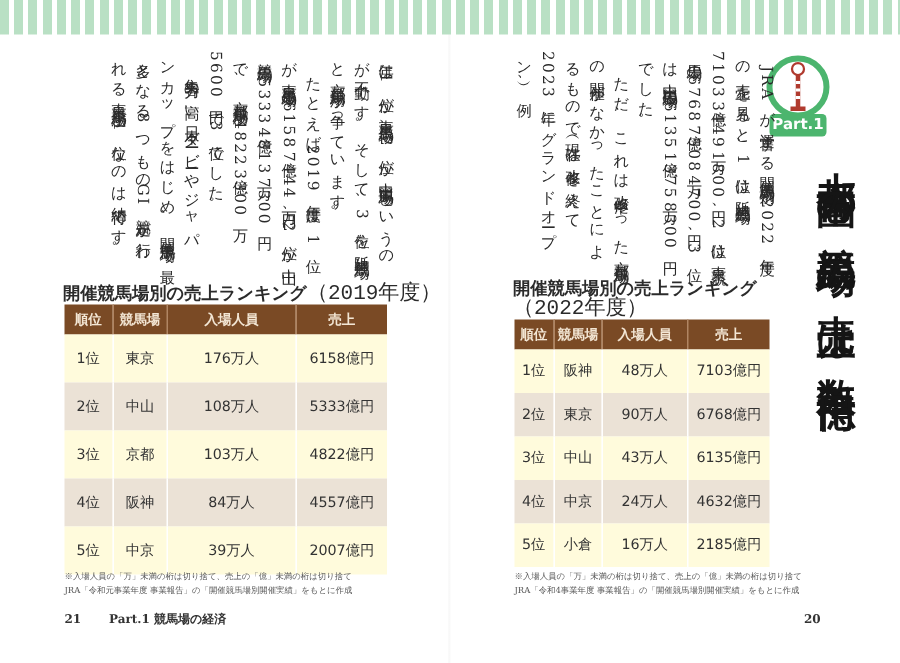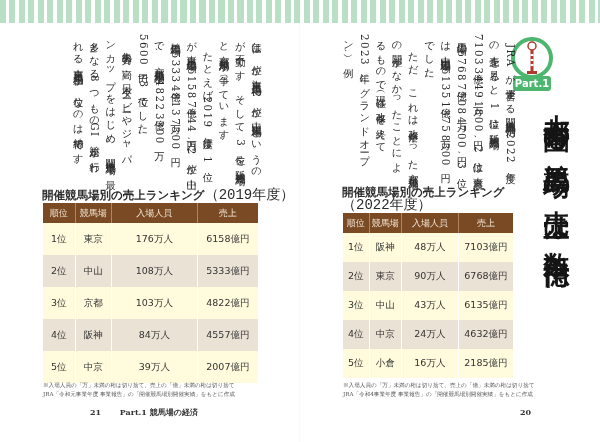--- a/index.html
+++ b/index.html
@@ -11,21 +11,21 @@
     background:linear-gradient(90deg, rgba(0,0,0,0.04), rgba(0,0,0,0)); }
   .vtext { position:absolute; writing-mode:vertical-rl; font-size:10.2px; line-height:16.2px;
     letter-spacing:1.5px; color:#2a2a2a; font-family:"DejaVu Serif", serif; }
   .vtext p { margin:0; }
   .title-v { position:absolute; writing-mode:vertical-rl; font-family:"DejaVu Sans", sans-serif;
     font-weight:bold; font-size:26px; letter-spacing:4px; color:#151515; line-height:30px; }
   .part-icon { position:absolute; }
   .tbl-title { position:absolute; font-family:"DejaVu Sans", sans-serif; font-weight:bold; font-size:11.5px; color:#2b2b2b; }
   .tbl-title small { font-size:14px; font-weight:normal;font-family:Liberation Mono, monospace; }
   table.rank { position:absolute; border-collapse:collapse; font-family:"DejaVu Sans", sans-serif; font-size:9.5px; color:#333; }
-  table.rank th { background:#7a4a25; color:#f3e6d4; font-weight:normal; font-size:9px; height:20px; border-right:1px solid #b08563; padding:0; }
+  table.rank th { background:#7a4a25; color:#f3e6d4; font-weight:bold; font-size:9px; height:20px; border-right:1px solid #b08563; padding:0; }
   table.rank th:last-child { border-right:none; }
   table.rank td { text-align:center; border-right:1px solid #ffffff; padding:0; }
   table.rank td:last-child { border-right:none; }
   table.rank tr.odd td { background:#fffbdc; }
   table.rank tr.even td { background:#ebe2d6; }
   .note { position:absolute; font-family:"DejaVu Serif", serif; font-size:5.6px; line-height:9px; color:#555; white-space:nowrap; }
   .folio { position:absolute; font-family:"DejaVu Serif", serif; font-size:8px; color:#333; white-space:nowrap; }
 </style>
 </head>
 <body>
@@ -85,21 +85,21 @@
     </tr>
   </tbody>
 </table>
 
 <div class="note" style="left:43px; top:381px;">
   <div>※入場人員の「万」未満の桁は切り捨て、売上の「億」未満の桁は切り捨て</div>
   <div>JRA「令和元事業年度 事業報告」の「開催競馬場別開催実績」をもとに作成</div>
 </div>
 
 <div class="folio" style="left:43px; top:407px;">
-  <span style="margin-right:16px; font-weight:bold;margin-left:47px;">21</span>
+  <span style="margin-right:16px; font-weight:bold;">21</span>
   <span style="font-weight:bold;text-align:center;">Part.1 競馬場の経済</span>
 </div>
 
 <div class="part-icon" style="left:499px; top:36px; width:66px; height:56px;">
   <svg width="66" height="56" viewBox="0 0 66 56">
     <circle cx="33" cy="22" r="19" fill="#ffffff" stroke="#4cb56e" stroke-width="4"></circle>
     <circle cx="33" cy="10" r="4" fill="#ffffff" stroke="#b03a2e" stroke-width="1.5"></circle>
     <rect x="31.5" y="14" width="3" height="22" fill="#b03a2e"></rect>
     <rect x="31.5" y="18" width="3" height="2" fill="#ffffff"></rect>
     <rect x="31.5" y="23" width="3" height="2" fill="#ffffff"></rect>
@@ -163,15 +163,15 @@
       <td>2185億円</td>
     </tr>
   </tbody>
 </table>
 
 <div class="note" style="left:343px; top:381px;">
   <div>※入場人員の「万」未満の桁は切り捨て、売上の「億」未満の桁は切り捨て</div>
   <div>JRA「令和4事業年度 事業報告」の「開催競馬場別開催実績」をもとに作成</div>
 </div>
 
-<div class="folio" style="left:520px; top:407px;">
+<div class="folio" style="left:536px; top:407px;">
   <span style="font-weight:bold;">20</span>
 </div>
 
 </body></html>

